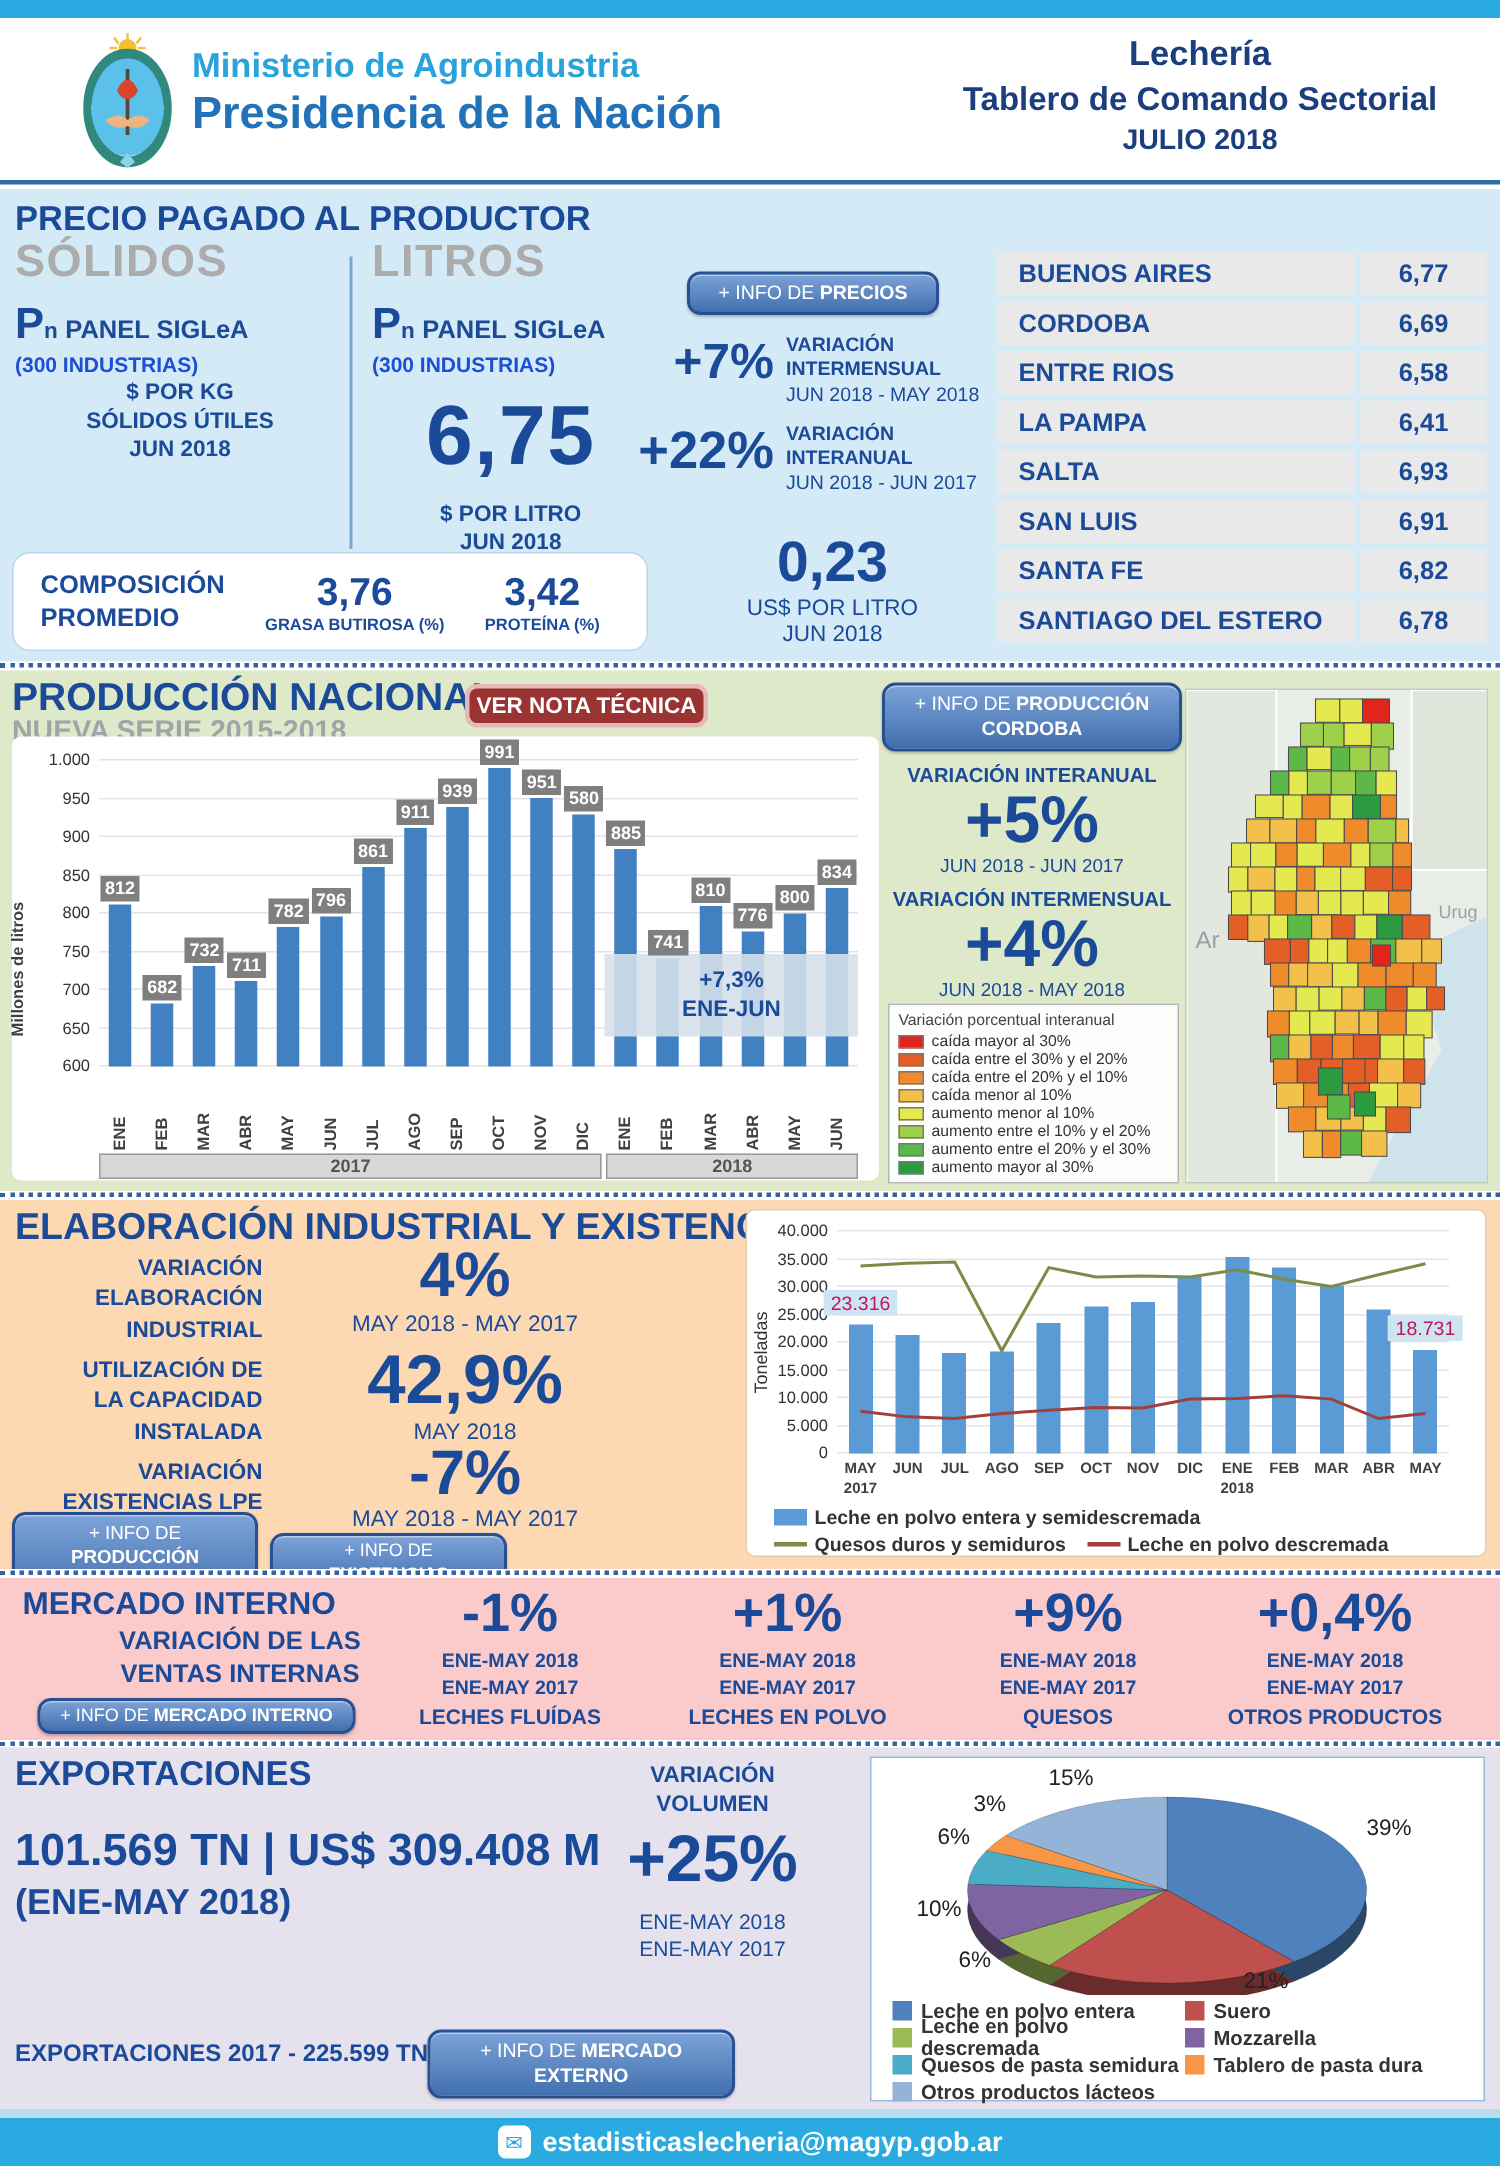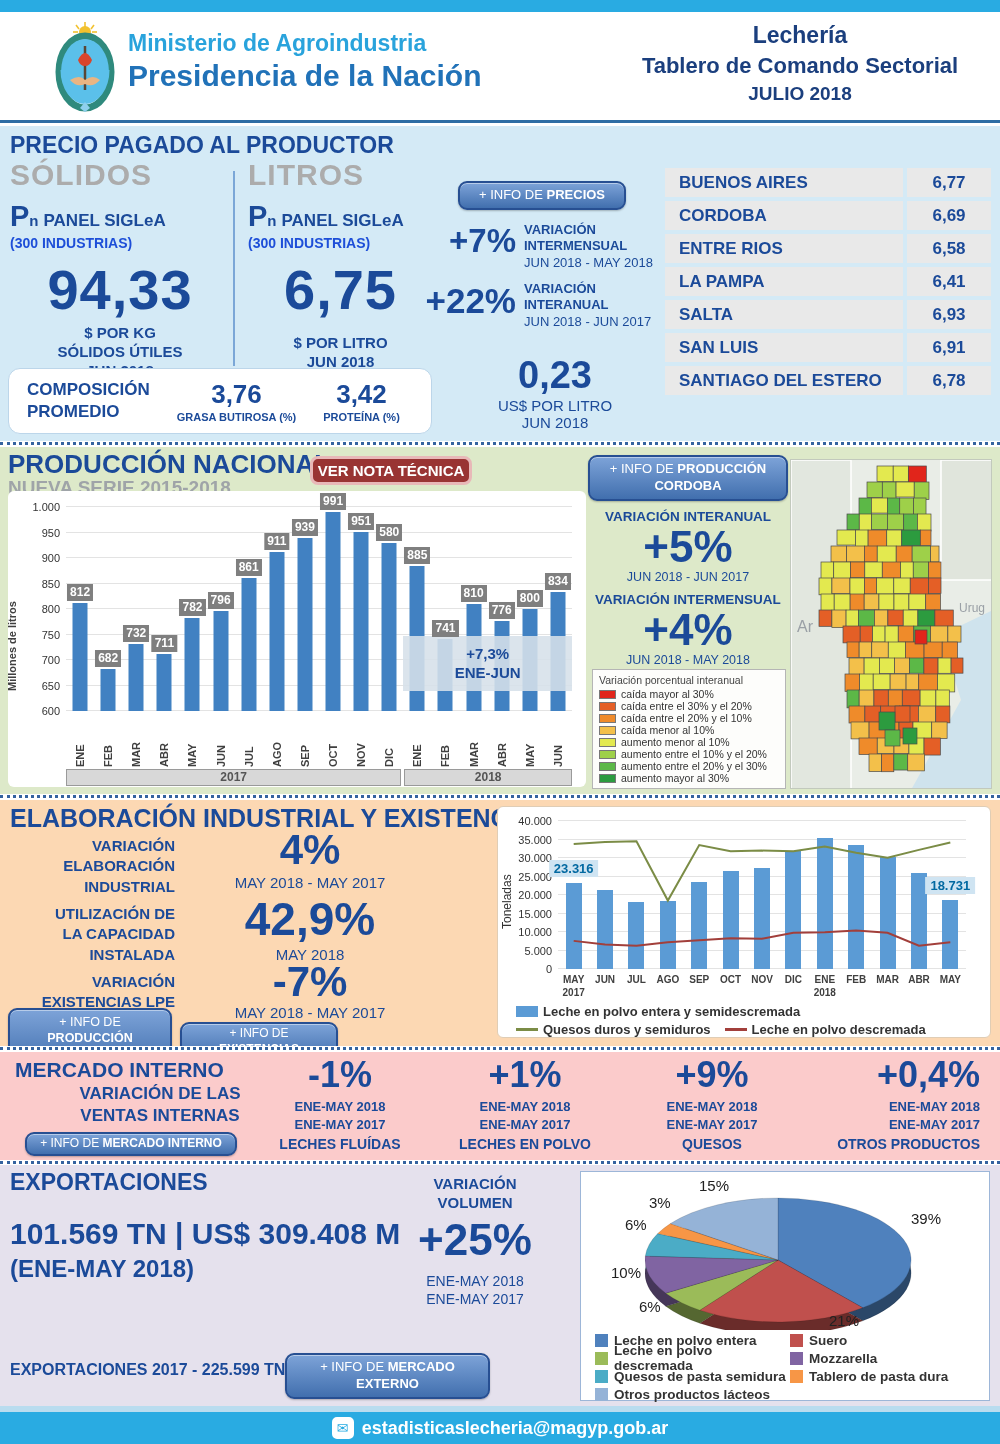--- a/index.html
+++ b/index.html
@@ -110,21 +110,21 @@
   .elab-val { position:absolute; left:185px; width:250px; text-align:center; font-weight:bold; color:#1b4a99; }
   .elab-per { position:absolute; left:185px; width:250px; text-align:center; font-size:15px; color:#1b4a99; }
 
   .combo-panel { position:absolute; left:497px; top:6px; width:494px; height:232px; background:#fff; border-radius:6px; border:1px solid #e0cdb5; }
   .combo-ylab { position:absolute; left:2px; top:50px; width:14px; font-size:12px; color:#333; writing-mode:vertical-rl;
     transform:rotate(180deg); height:90px; text-align:center; }
   .combo-plot { position:absolute; left:60px; top:14px; width:408px; height:148px; }
   .combo-col { position:absolute; bottom:0; height:100%; }
   .combo-bar { position:absolute; bottom:0; left:50%; transform:translateX(-50%); width:16px; background:#5b9bd5; }
   .combo-svg { position:absolute; left:0; top:0; width:100%; height:100%; overflow:visible; }
-  .combo-dlab { position:absolute; transform:translateX(-50%); background:#cfe4f2; color:#0369a1; font-weight:bold;
+  .combo-dlab { position:absolute; transform:translateX(-50%); background:#cfe4f2; color:#be185d; font-weight:normal;
     font-size:13px; padding:1px 5px; white-space:nowrap; z-index:5; }
   .combo-xrow { position:absolute; left:60px; top:166px; width:408px; display:flex; }
   .combo-xcell { flex:1; text-align:center; font-size:10px; font-weight:bold; color:#404040; line-height:1.3; }
   .combo-legend { position:absolute; left:18px; top:196px; width:460px; display:flex; flex-wrap:wrap; row-gap:2px; }
   .cleg-item { display:flex; align-items:center; font-size:13px; font-weight:bold; color:#333; margin-right:14px; height:16px; }
   .cleg-bar { width:22px; height:11px; margin-right:5px; }
   .cleg-line { width:22px; height:3px; margin-right:5px; }
 
   
   .merc-col { position:absolute; width:180px; text-align:center; color:#1b4a99; }
@@ -186,21 +186,20 @@
 
   <div class="sec sec-precios">
     <div class="abs sec-title" style="left:10px; top:6px; font-size:23px;">PRECIO PAGADO AL PRODUCTOR</div>
 
     <div class="abs" style="left:10px; top:32px; width:220px;">
       <div class="gray-h">SÓLIDOS</div>
       <div style="margin-top:8px;">
         <span class="pn-p">P</span><span class="pn-n">n</span><span class="pn-rest">PANEL SIGLeA</span>
       </div>
       <div class="industrias">(300 INDUSTRIAS)</div>
-      <div class="price-big" style="margin-top:6px;">94,33</div>
       <div class="price-unit" style="margin-top:2px;">
         <div>$ POR KG</div>
         <div>SÓLIDOS ÚTILES</div>
         <div>JUN 2018</div>
       </div>
     </div>
 
     <div class="vdiv"></div>
 
     <div class="abs" style="left:248px; top:32px; width:185px;">
@@ -276,20 +275,24 @@
           <div class="prov-name">LA PAMPA</div>
           <div class="prov-val">6,41</div>
         </div>
         <div class="prov-row">
           <div class="prov-name">SALTA</div>
           <div class="prov-val">6,93</div>
         </div>
         <div class="prov-row">
           <div class="prov-name">SAN LUIS</div>
           <div class="prov-val">6,91</div>
+        </div>
+        <div class="prov-row">
+          <div class="prov-name">SANTA FE</div>
+          <div class="prov-val">6,82</div>
         </div>
         <div class="prov-row">
           <div class="prov-name">SANTIAGO DEL ESTERO</div>
           <div class="prov-val">6,78</div>
         </div>
       </div>
   </div>
 
   <div class="sep" style="top:441px; height:6px;">
       <i></i>
@@ -830,21 +833,21 @@
           <div class="merc-per">ENE-MAY 2018</div>
           <div class="merc-per">ENE-MAY 2017</div>
           <div class="merc-cat">LECHES EN POLVO</div>
         </div>
         <div class="merc-col" style="left: 622px; top: 2px;">
           <div class="merc-val">+9%</div>
           <div class="merc-per">ENE-MAY 2018</div>
           <div class="merc-per">ENE-MAY 2017</div>
           <div class="merc-cat">QUESOS</div>
         </div>
-        <div class="merc-col" style="left: 800px; top: 2px; text-align: right;">
+        <div class="merc-col" style="left: 800px; top: 2px;">
           <div class="merc-val">+0,4%</div>
           <div class="merc-per">ENE-MAY 2018</div>
           <div class="merc-per">ENE-MAY 2017</div>
           <div class="merc-cat">OTROS PRODUCTOS</div>
         </div>
       </div>
   </div>
 
   <div class="sep" style="top:1160px; height:5px;">
       <i></i>

